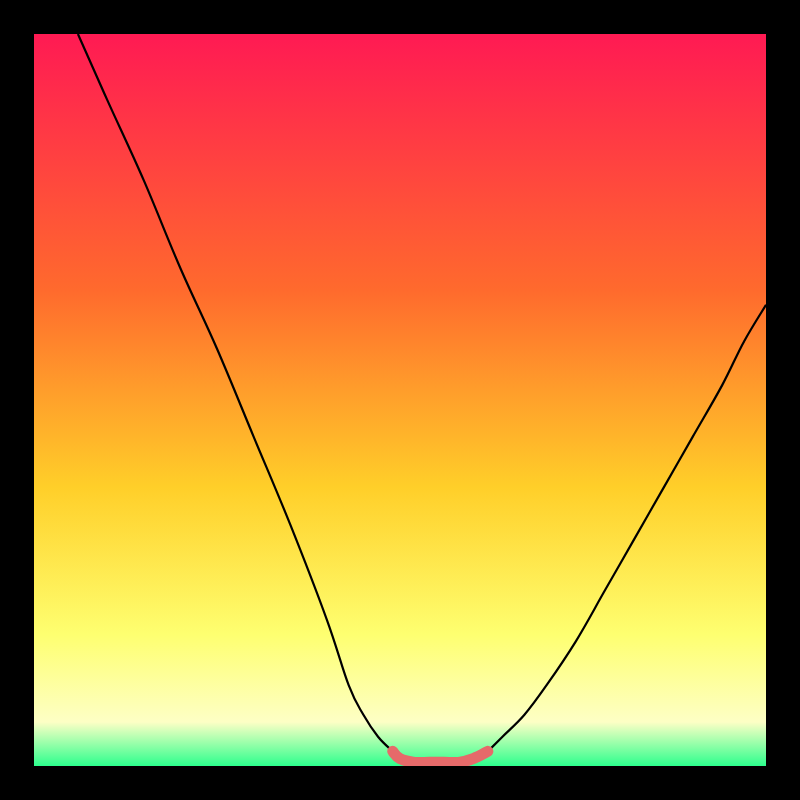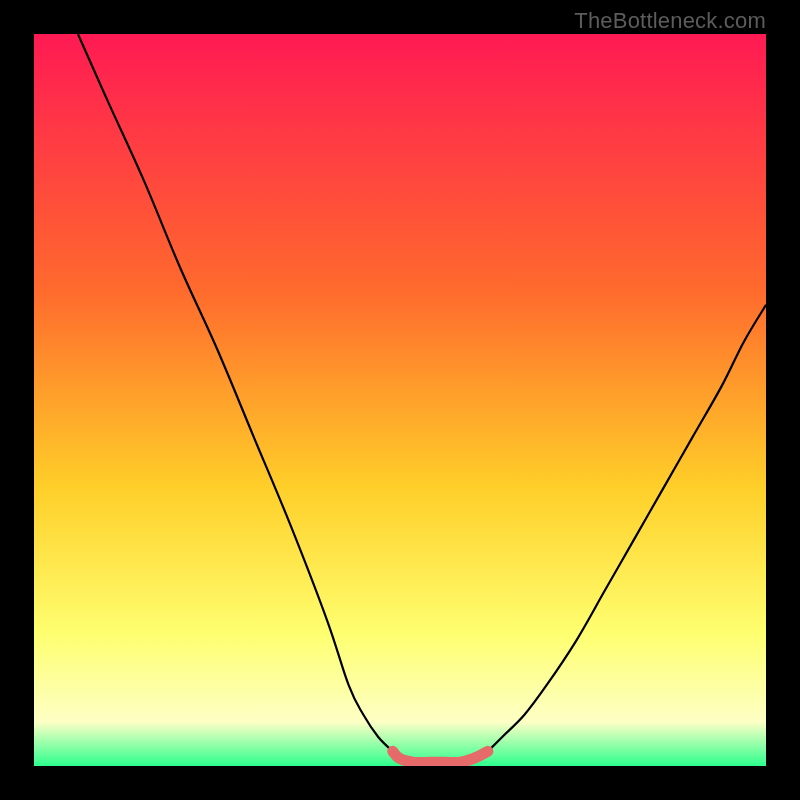--- a/index.html
+++ b/index.html
@@ -5,21 +5,20 @@
   html,body{margin:0;padding:0;width:800px;height:800px;background:#000;overflow:hidden;font-family:Arial,Helvetica,sans-serif}
   .frame{position:absolute;left:0;top:0;width:800px;height:800px;background:#000}
   .plot{position:absolute;left:34px;top:34px;width:732px;height:732px}
   .watermark{position:absolute;top:8px;right:34px;color:#5c5c5c;font-size:22px;font-weight:500;letter-spacing:.2px}
   svg{display:block}
 </style>
 </head>
 <body>
 
 <div class="frame">
-  <div class="watermark">TheBottleneck.com</div>
   <div class="plot">
     <svg id="svg" width="732" height="732" viewBox="0 0 732 732">
       <defs>
         <linearGradient id="bg" x1="0" y1="0" x2="0" y2="1">
           <stop id="g0" offset="0%" stop-color="#ff1a53"></stop>
           <stop id="g1" offset="35%" stop-color="#ff6a2d"></stop>
           <stop id="g2" offset="62%" stop-color="#ffcf29"></stop>
           <stop id="g3" offset="82%" stop-color="#feff70"></stop>
           <stop id="g4" offset="94%" stop-color="#fdffc5"></stop>
           <stop id="g5" offset="100%" stop-color="#2dff8d"></stop>

